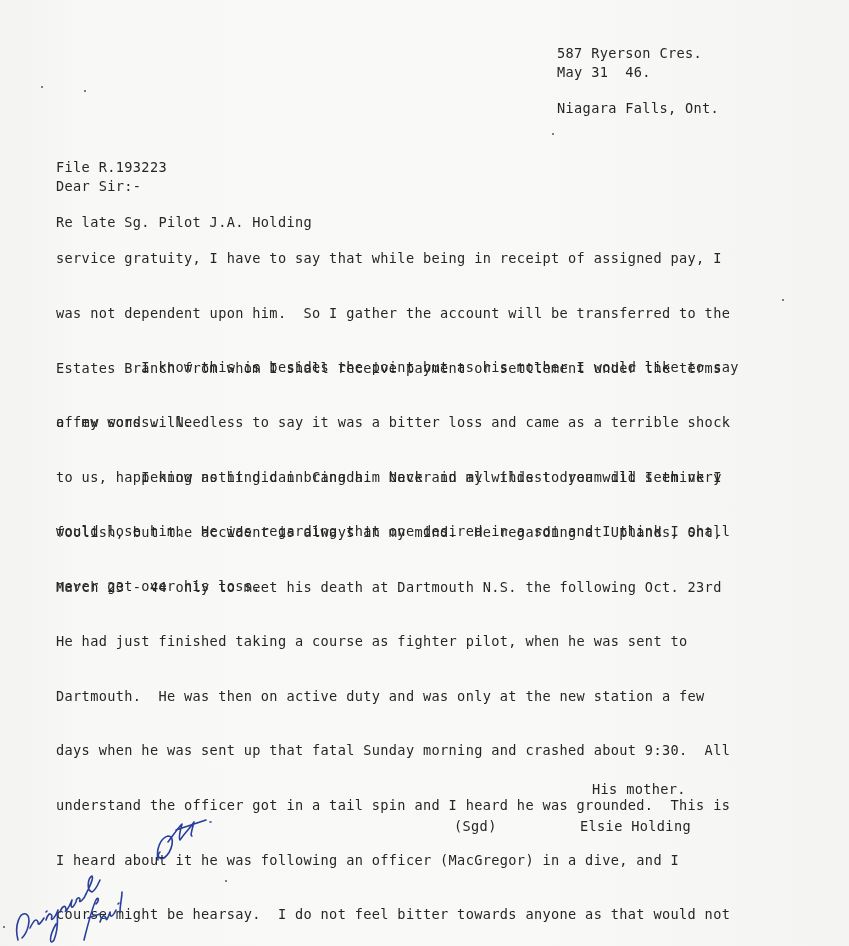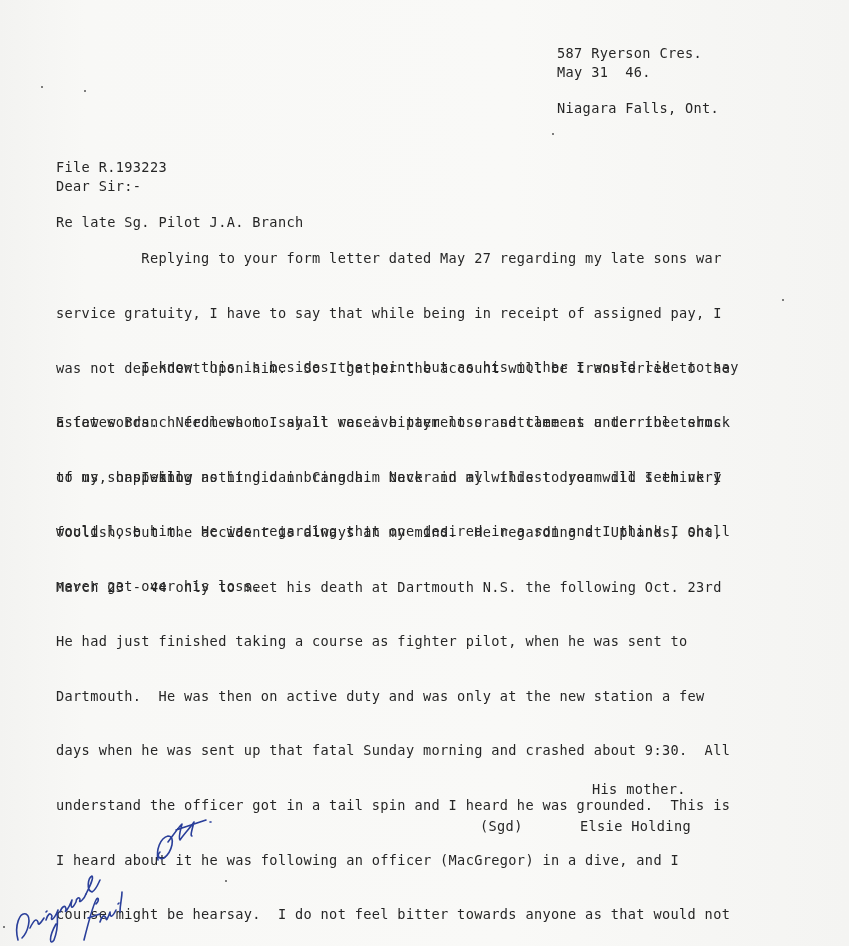--- a/index.html
+++ b/index.html
@@ -31,21 +31,21 @@
     }
     .address { left: 557px; top: 8px; }
     .date { left: 557px; top: 63px; }
     .ref { left: 56px; top: 122px; }
     .salutation { left: 56px; top: 177px; }
     .para { left: 56px; }
     .p1 { top: 213px; }
     .p2 { top: 322px; }
     .p3 { top: 432px; }
     .closing { left: 563px; top: 780px; margin-left: 29px; }
-    .sgd { left: 454px; top: 817px; margin-left: 26px; }
+    .sgd { left: 454px; top: 817px; }
     .signature { left: 580px; top: 817px; }
     .line { display: block; height: 18.2px; }
     .handwriting {
       position: absolute;
       left: 10px;
       top: 800px;
       width: 220px;
       height: 146px;
     }
     .speck {
@@ -62,27 +62,26 @@
 
   <div class="typed address">
     <span class="line">587 Ryerson Cres.</span>
     <span class="line">Niagara Falls, Ont.</span>
   </div>
 
   <div class="typed date">May 31  46.</div>
 
   <div class="typed ref">
     <span class="line">File R.193223</span>
-    <span class="line">Re late Sg. Pilot J.A. Branch</span>
+    <span class="line">Re late Sg. Pilot J.A. Holding</span>
   </div>
 
   <div class="typed salutation">Dear Sir:-</div>
 
   <div class="typed para p1">
-    <span class="line">          Replying to your form letter dated May 27 regarding my late sons war</span>
     <span class="line">service gratuity, I have to say that while being in receipt of assigned pay, I</span>
     <span class="line">was not dependent upon him.  So I gather the account will be transferred to the</span>
     <span class="line">Estates Branch from whom I shall receive payment or settlement under the terms</span>
     <span class="line">of my sons will.</span>
   </div>
 
   <div class="typed para p2">
     <span class="line">          I know this is besides the point but as his mother I would like to say</span>
     <span class="line">a few words.  Needless to say it was a bitter loss and came as a terrible shock</span>
     <span class="line">to us, happening as it did in Canada.  Never in my wildest dream did I think I</span>

